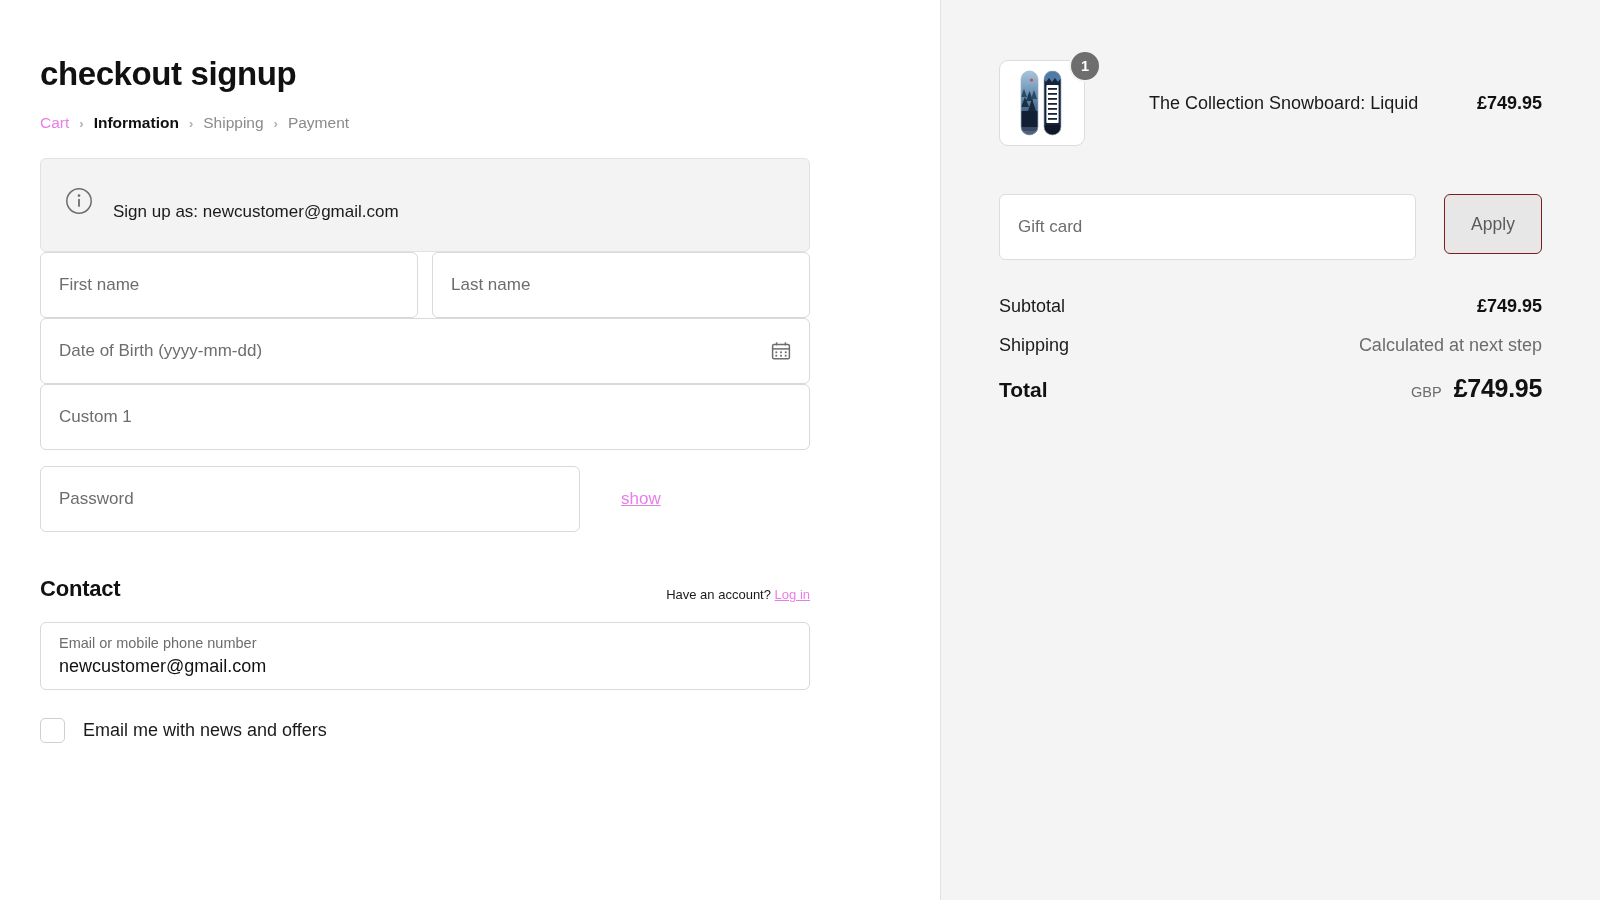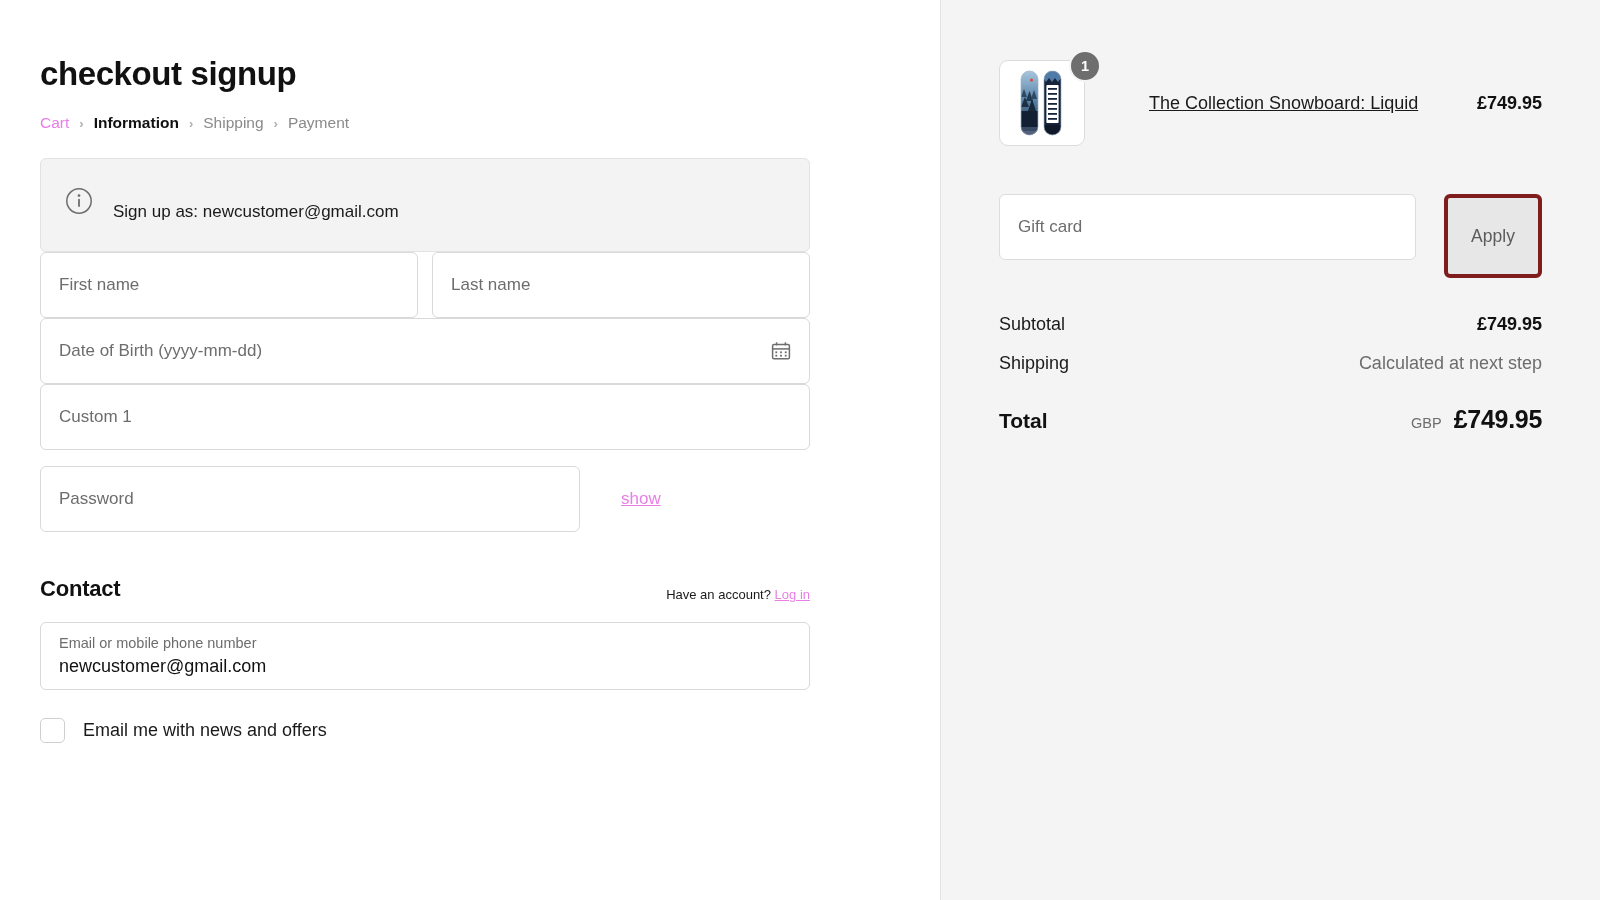--- a/index.html
+++ b/index.html
@@ -275,21 +275,20 @@
     display: flex;
     align-items: center;
     justify-content: center;
     border: 2px solid #f4f4f4;
   }
   .item-name {
     margin-left: 64px;
     font-size: 18px;
     color: #1a1a1a;
     flex: 1 1 auto;
-    text-decoration: underline;
   }
   .item-price {
     font-size: 18px;
     font-weight: 700;
     color: #111111;
     white-space: nowrap;
   }
 
   
   .giftcard-row {
@@ -305,23 +304,23 @@
     border-radius: 6px;
     display: flex;
     align-items: center;
     padding: 0 18px;
     font-size: 17px;
     color: #6d6d6d;
     cursor: text;
   }
   .apply-btn {
     width: 98px;
-    height: 84px;
+    height: 60px;
     background: #e7e7e7;
-    border: 4px solid #7f1d1d;
+    border: 1px solid #7f1d1d;
     border-radius: 6px;
     color: #5b5b5b;
     font-size: 17.5px;
     font-family: "Liberation Sans", sans-serif;
     cursor: pointer;
   }
 
   
   .totals { margin-top: 36px; }
   .total-row {
@@ -347,21 +346,20 @@
   .total-row.grand { margin-top: 4px; margin-bottom: 0; }
   .grand .total-label {
     font-size: 21px;
     font-weight: 700;
     color: #111111;
   }
   .grand-right {
     display: flex;
     align-items: baseline;
     gap: 12px;
-    margin-top: 13px;
   }
   .currency-code {
     font-size: 14.5px;
     color: #6d6d6d;
   }
   .grand-amount {
     font-size: 25px;
     font-weight: 700;
     color: #111111;
     letter-spacing: -0.3px;

